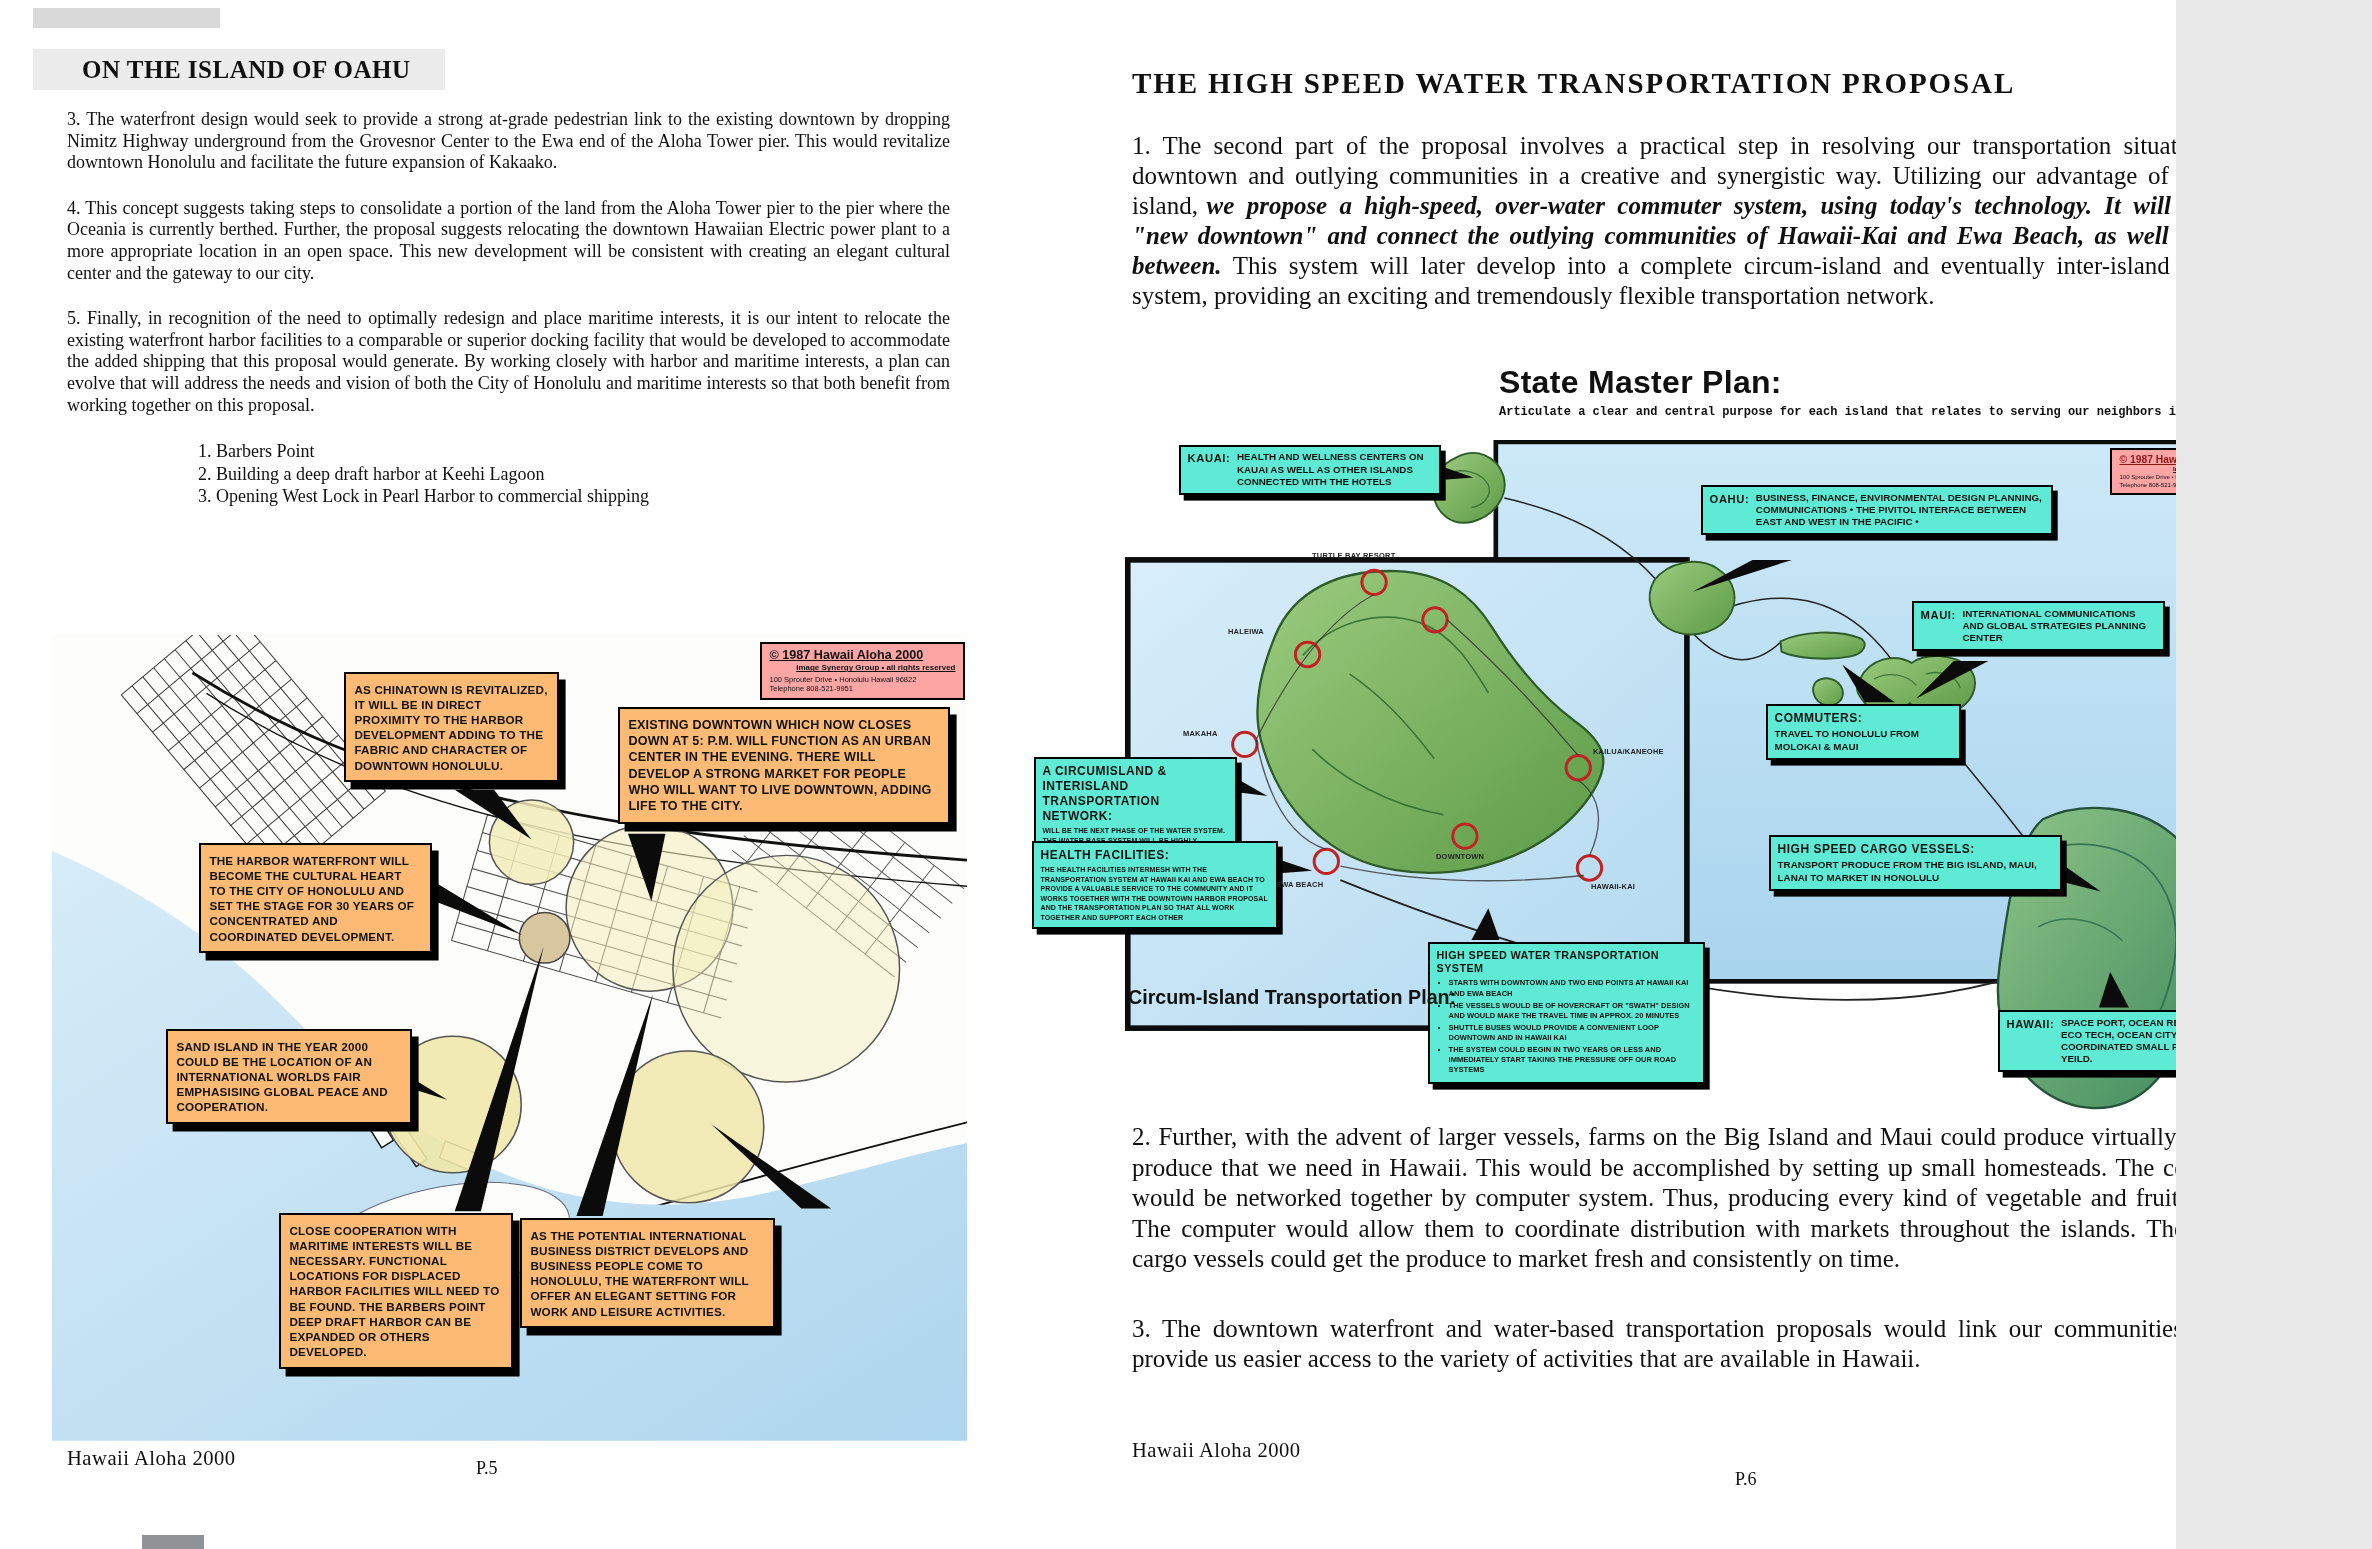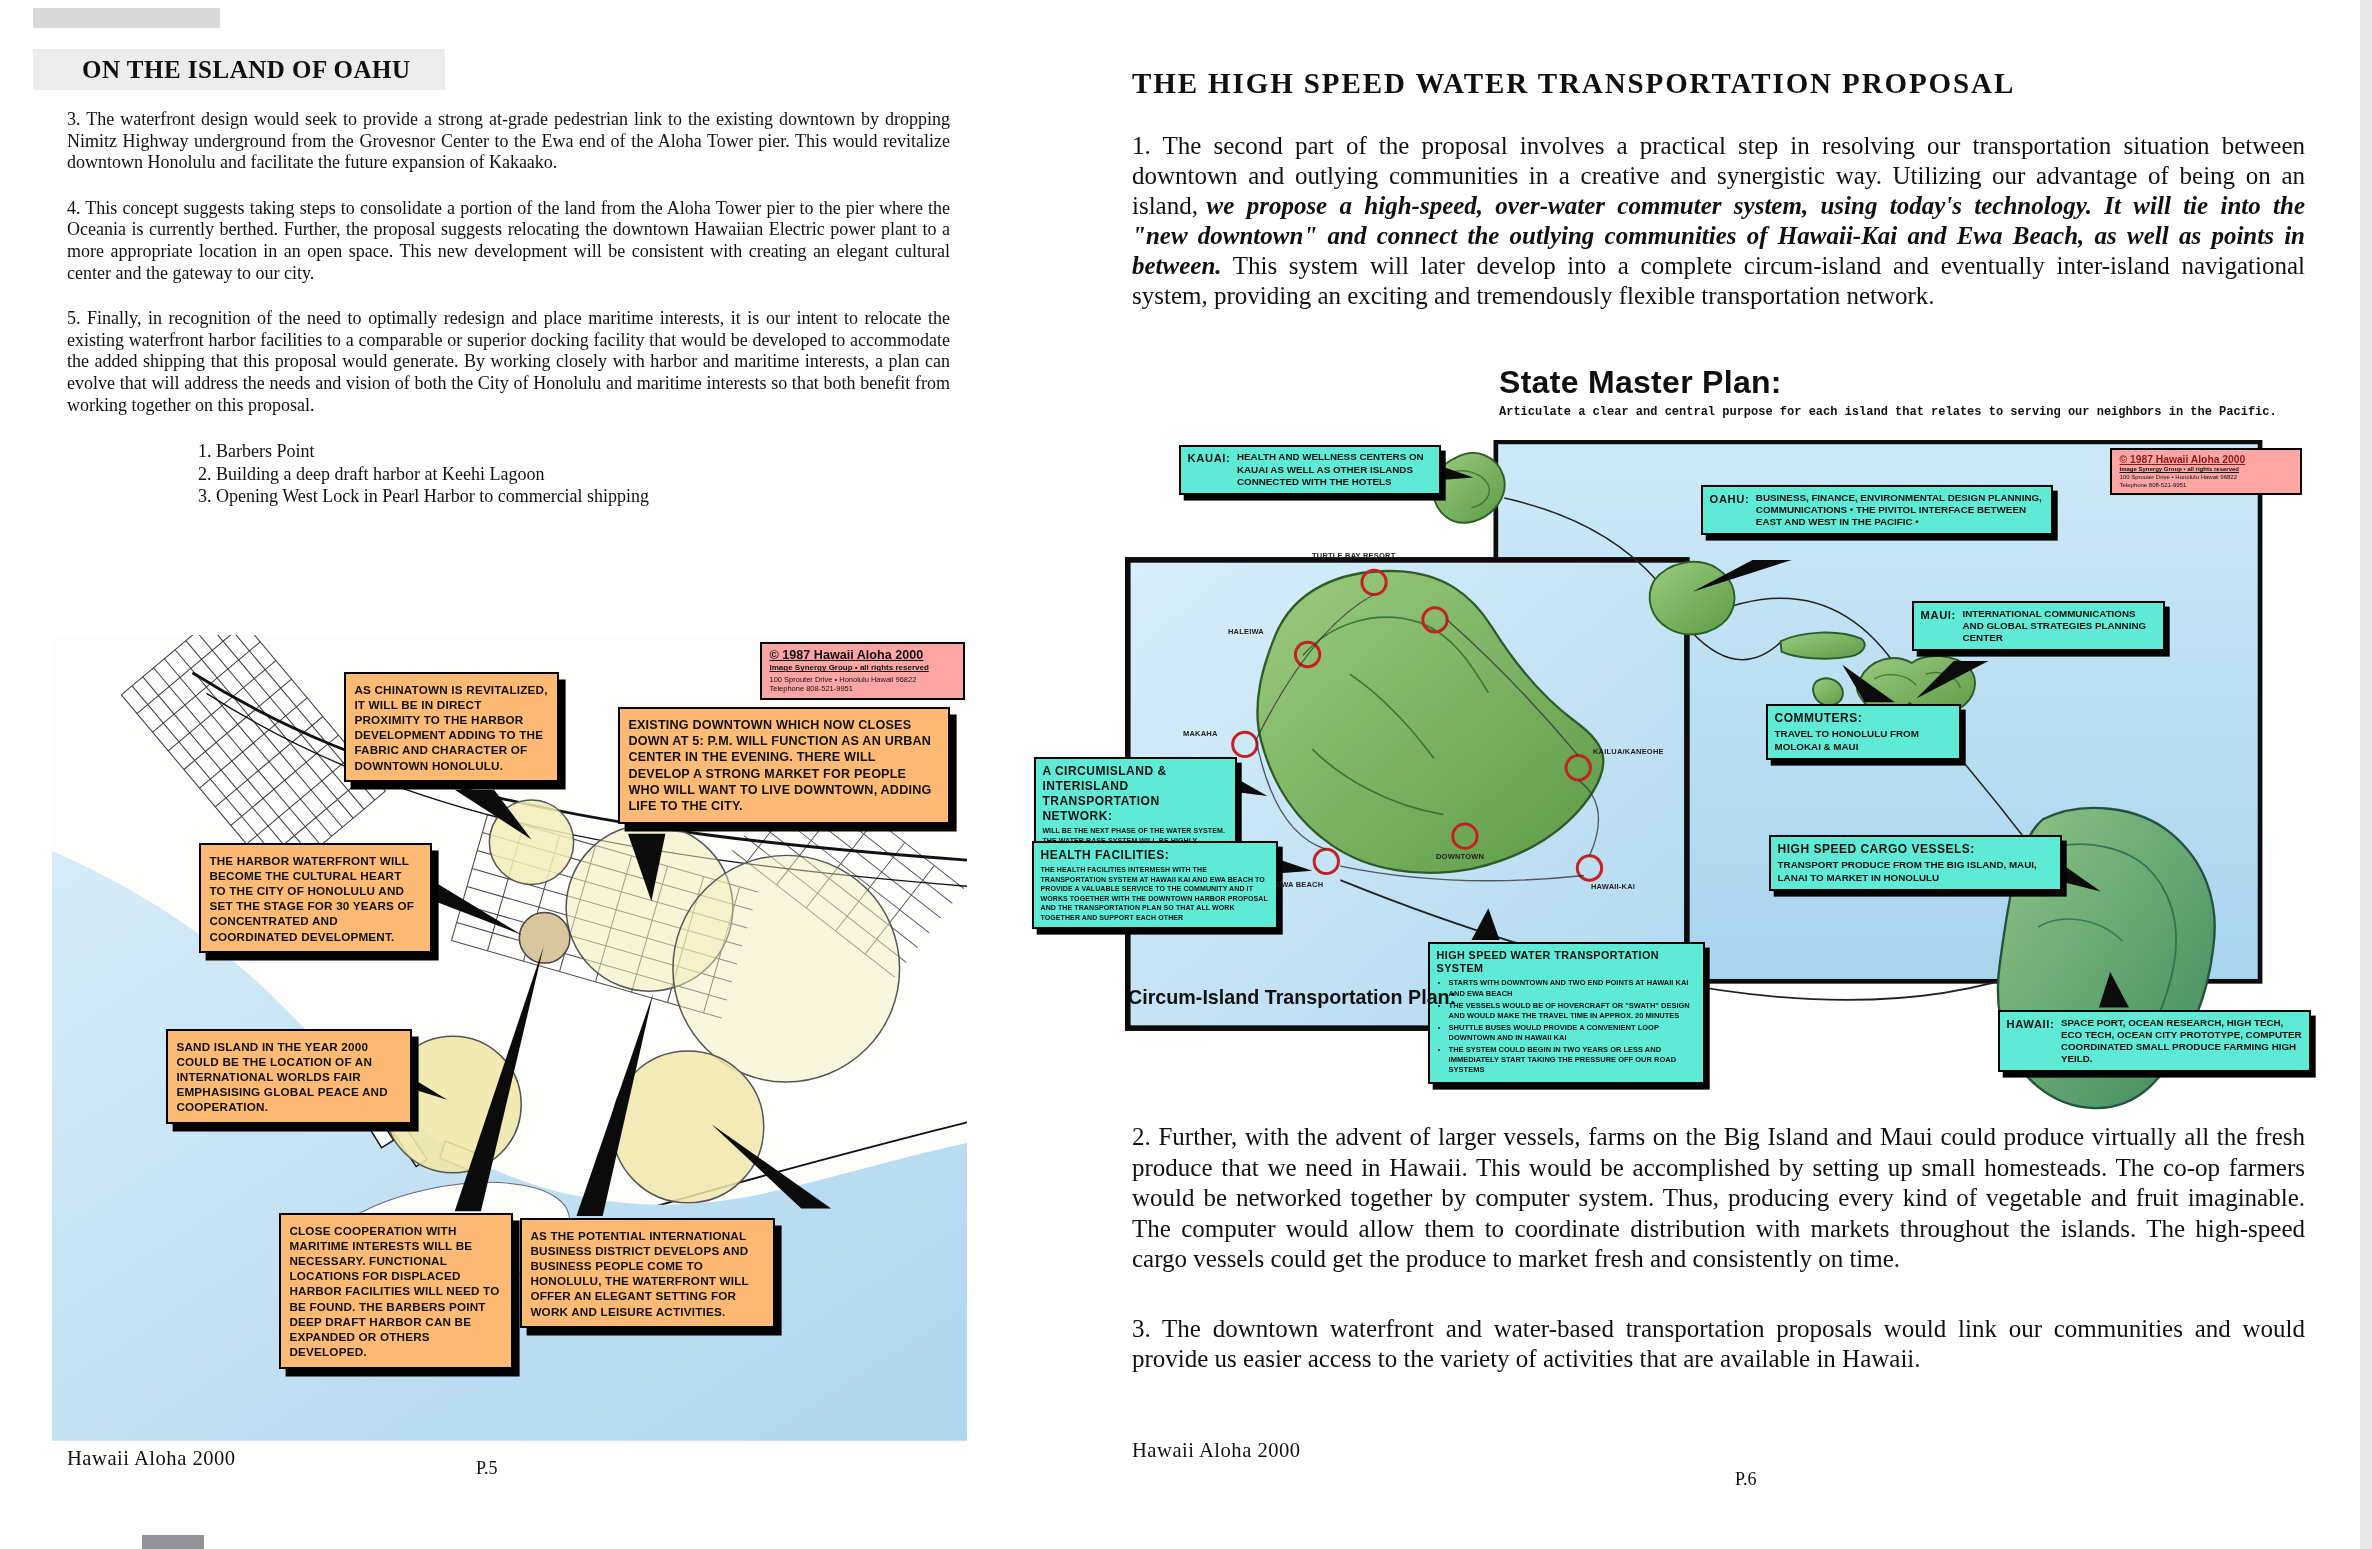--- a/index.html
+++ b/index.html
@@ -1,16 +1,16 @@
 <!DOCTYPE html>
 <html style="font-size:15px"><head>
 <meta charset="utf-8">
 <style>
   html,body{margin:0;padding:0;background:#e8e8e8;}
-  #canvas{position:relative;width:2360px;height:1550px;background:#ffffff;overflow:hidden;
+  #canvas{position:relative;width:2176px;height:1550px;background:#ffffff;overflow:hidden;
           font-family:"Liberation Serif",serif;color:#101010;}
   .abs{position:absolute;}
   
   .gray-strip-top{left:33px;top:7.5px;width:187px;height:20.6px;background:#d9d9d9;}
   .gray-band-heading{left:33px;top:49px;width:412px;height:41px;background:#ececec;}
   .gray-box-bottom{left:142px;top:1535px;width:62px;height:15px;background:#8f9296;}
   
   .lp-heading{left:82px;top:56px;font-size:25px;font-weight:700;letter-spacing:0.5px;}
   .lp-flow{left:67px;top:109px;width:883px;font-size:18px;line-height:1.2;text-align:justify;}
   .lp-flow p{margin:0 0 24px 0;}
@@ -40,21 +40,21 @@
   .rc-flex{display:flex;gap:6.6px;align-items:flex-start;}
   .rc-label{font-size:11.2px;white-space:nowrap;letter-spacing:0.6px;}
   .rc-head{font-size:12px;letter-spacing:0.5px;margin-bottom:2.8px;}
   .rc-tiny{font-weight:700;font-size:7px;line-height:1.35;letter-spacing:0.1px;}
   .hsw-title{font-size:10.8px;letter-spacing:0.4px;margin-bottom:2.8px;}
   .hsw-list{margin:0;padding-left:12px;font-size:7.5px;line-height:1.35;}
   .hsw-list li{margin:0 0 1.9px 0;}
   .copy-box{position:absolute;background:#fca5a5;border:2.3px solid #000;padding:4.7px 7.5px;
             font-family:"Liberation Sans",sans-serif;color:#111;}
   .copy1{font-size:12.6px;font-weight:700;text-decoration:underline;}
-  .copy2{font-size:8px;font-weight:700;text-decoration:underline;margin-top:0.9px;}
+  .copy2{font-size:8px;font-weight:700;text-decoration:underline;margin-top:0.9px;text-align:right;}
   .copy3{font-size:7.5px;margin-top:2.8px;}
   .copy4{font-size:7.5px;}
   .copy-box.small .copy1{font-size:10.3px;color:#8b1a1a;}
   .copy-box.small .copy2{font-size:6px;}
   .copy-box.small .copy3,.copy-box.small .copy4{font-size:6px;margin-top:1.9px;}
   
   #left-map{left:52px;top:635px;width:915px;height:806px;}
   #right-map{left:1031px;top:440px;width:1279px;height:679px;}
   .plan-label{left:97px;top:546px;font:700 19.7px "Liberation Sans",sans-serif;color:#111;}
   .isl-label{position:absolute;font:700 7.5px "Liberation Sans",sans-serif;color:#222;

